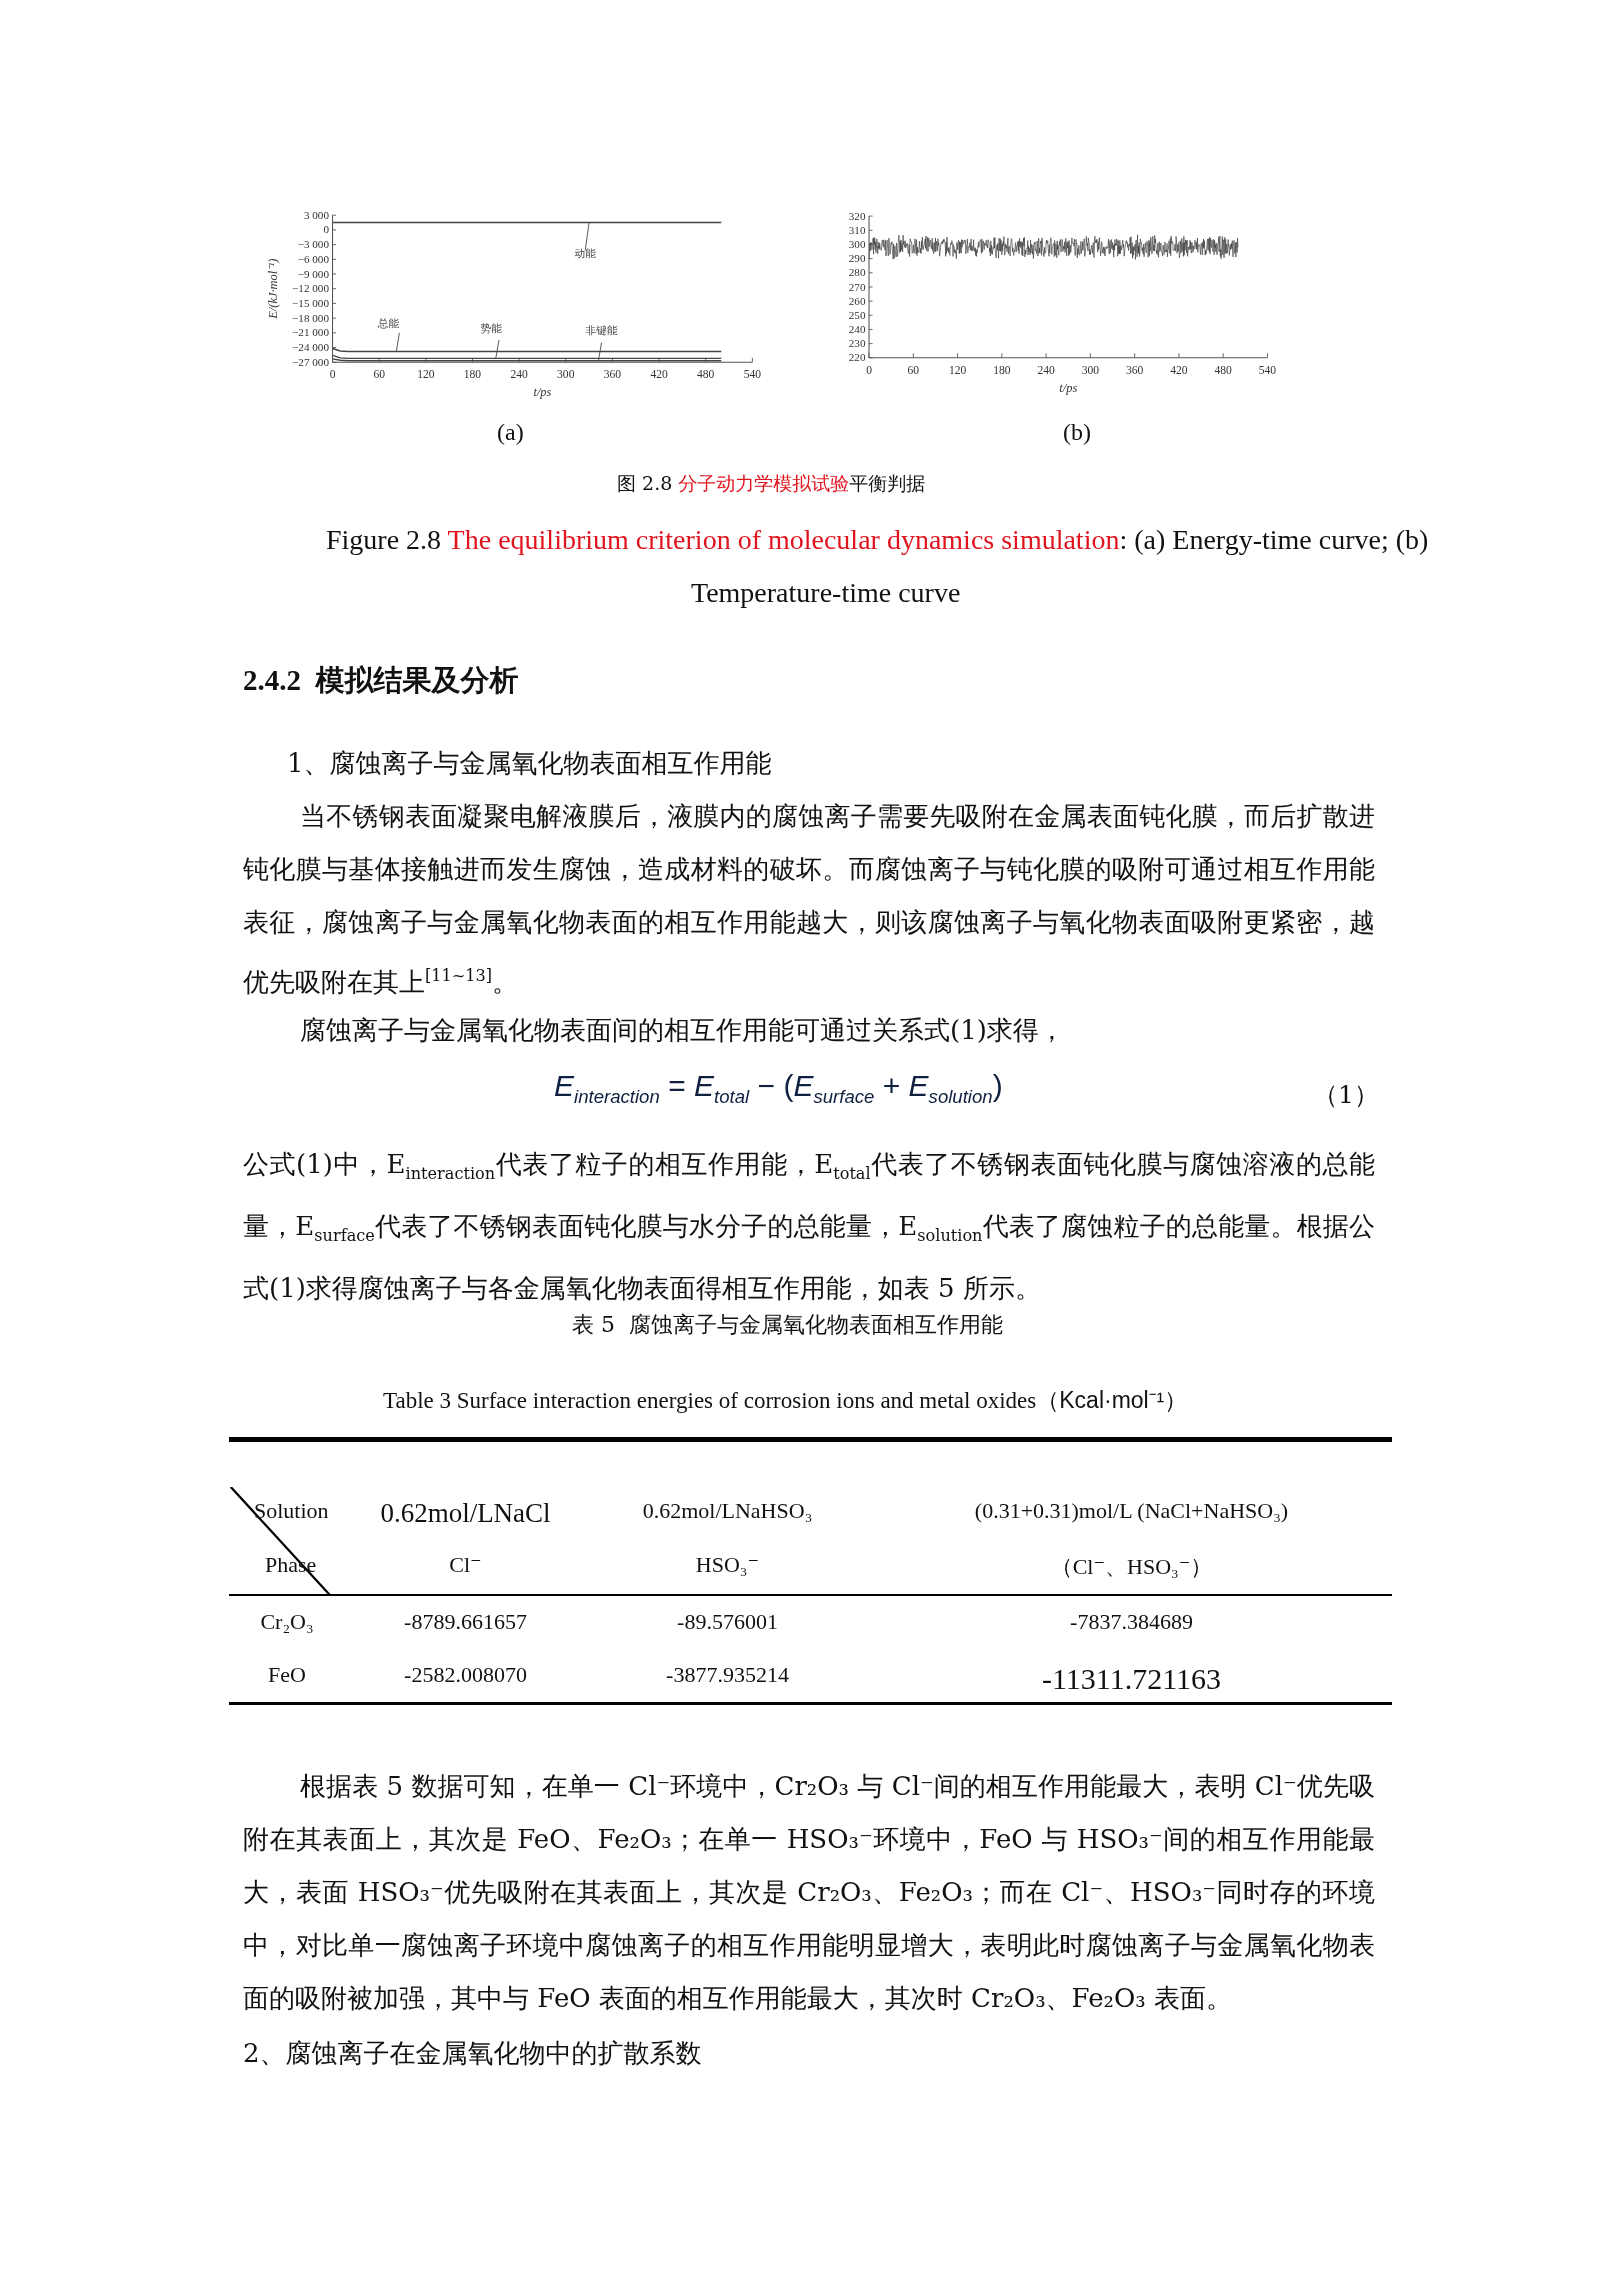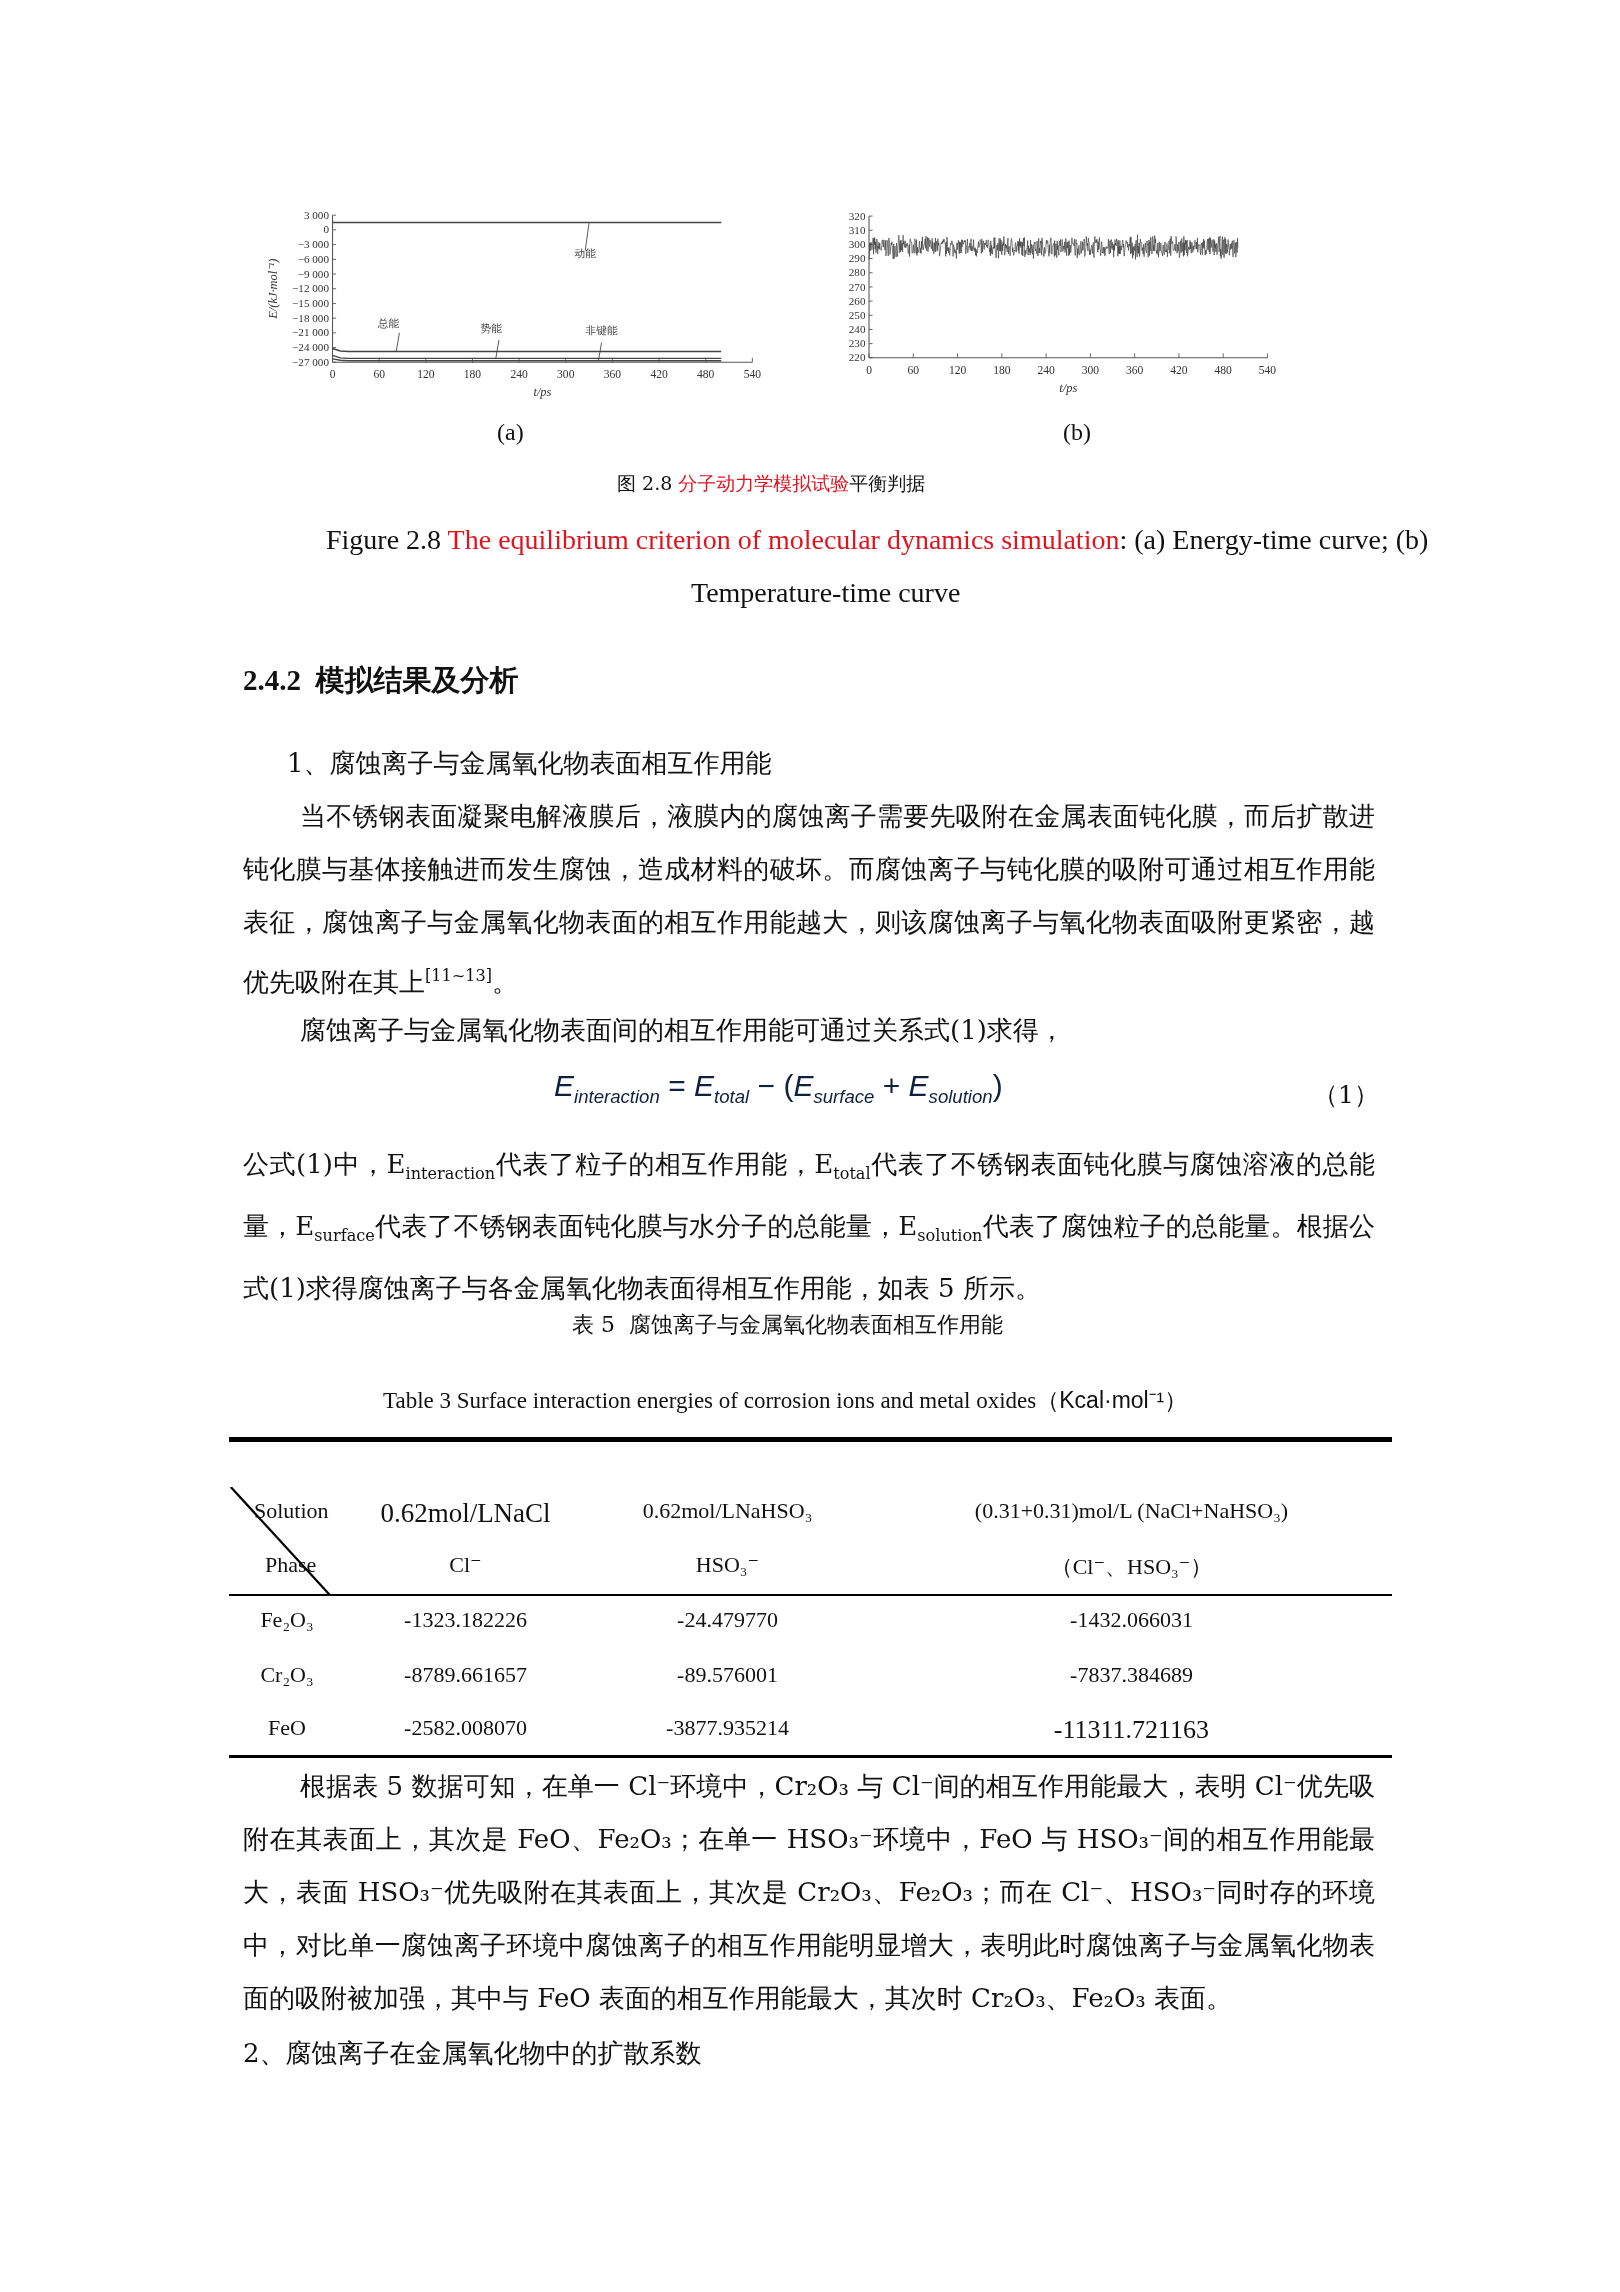--- a/index.html
+++ b/index.html
@@ -193,36 +193,30 @@
 
     <div class="abs serif" style="left:356px; width:285px; text-align:center; top:56px; font-size:22px;">0.62mol/LNaHSO₃</div>
     <div class="abs serif" style="left:356px; width:285px; text-align:center; top:110px; font-size:22px;">HSO₃⁻</div>
 
     <div class="abs serif" style="left:642px; width:521px; text-align:center; top:56px; font-size:22px;">(0.31+0.31)mol/L (NaCl+NaHSO₃)</div>
     <div class="abs serif" style="left:642px; width:521px; text-align:center; top:110px; font-size:22px;">（Cl⁻、HSO₃⁻）</div>
   </div>
   <div style="height:2.7px; background:#000;"></div>
   <div id="tableBody">
       <div style="position: relative; height: 53px;">
-        <div class="abs serif" style="left: 0px; width: 116px; text-align: center; top: 10.7px; font-size: 22px;">Fe₂O₃</div>
-        <div class="abs serif" style="left: 116px; width: 241px; text-align: center; top: 10.7px; font-size: 22px;">-1323.182226</div>
-        <div class="abs serif" style="left: 356px; width: 285px; text-align: center; top: 10.7px; font-size: 22px;">-24.479770</div>
-        <div class="abs serif" style="left: 642px; width: 521px; text-align: center; top: 10.7px; font-size: 22px;">-1432.066031</div>
-      </div>
-      <div style="position: relative; height: 53px;">
         <div class="abs serif" style="left: 0px; width: 116px; text-align: center; top: 12.5px; font-size: 22px;">Cr₂O₃</div>
         <div class="abs serif" style="left: 116px; width: 241px; text-align: center; top: 12.5px; font-size: 22px;">-8789.661657</div>
         <div class="abs serif" style="left: 356px; width: 285px; text-align: center; top: 12.5px; font-size: 22px;">-89.576001</div>
         <div class="abs serif" style="left: 642px; width: 521px; text-align: center; top: 12.5px; font-size: 22px;">-7837.384689</div>
       </div>
       <div style="position: relative; height: 53px;">
         <div class="abs serif" style="left: 0px; width: 116px; text-align: center; top: 12.5px; font-size: 22px;">FeO</div>
         <div class="abs serif" style="left: 116px; width: 241px; text-align: center; top: 12.5px; font-size: 22px;">-2582.008070</div>
         <div class="abs serif" style="left: 356px; width: 285px; text-align: center; top: 12.5px; font-size: 22px;">-3877.935214</div>
-        <div class="abs serif" style="left: 642px; width: 521px; text-align: center; top: 12.5px; font-size: 26px;">-11311.721163</div>
+        <div class="abs serif" style="left: 642px; width: 521px; text-align: center; top: 12.5px; font-size: 30px;">-11311.721163</div>
       </div>
     </div>
   <div style="height:2.7px; background:#000;"></div>
 </div>
 
 <div class="abs para" style="left:243px; top:1760px;">
   <p class="indent"><span>根据表 5 数据可知，在单一 Cl⁻环境中，Cr₂O₃ 与 Cl⁻间的相互作用能最大，表明 Cl⁻优先吸附在其表面上，其次是 FeO、Fe₂O₃；在单一 HSO₃⁻环境中，FeO 与 HSO₃⁻间的相互作用能最大，表面 HSO₃⁻优先吸附在其表面上，其次是 Cr₂O₃、Fe₂O₃；而在 Cl⁻、HSO₃⁻同时存的环境中，对比单一腐蚀离子环境中腐蚀离子的相互作用能明显增大，表明此时腐蚀离子与金属氧化物表面的吸附被加强，其中与 FeO 表面的相互作用能最大，其次时 Cr₂O₃、Fe₂O₃ 表面。</span></p>
 </div>
 
 <div class="abs para" style="left:243px; top:2027px;">2、腐蚀离子在金属氧化物中的扩散系数</div>

